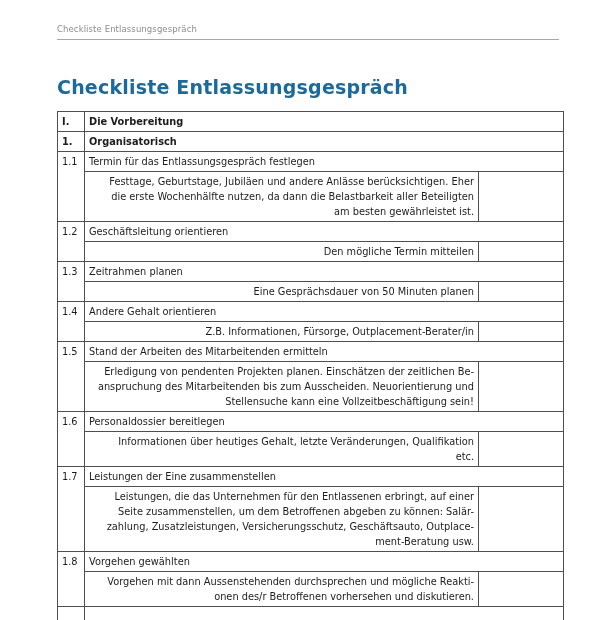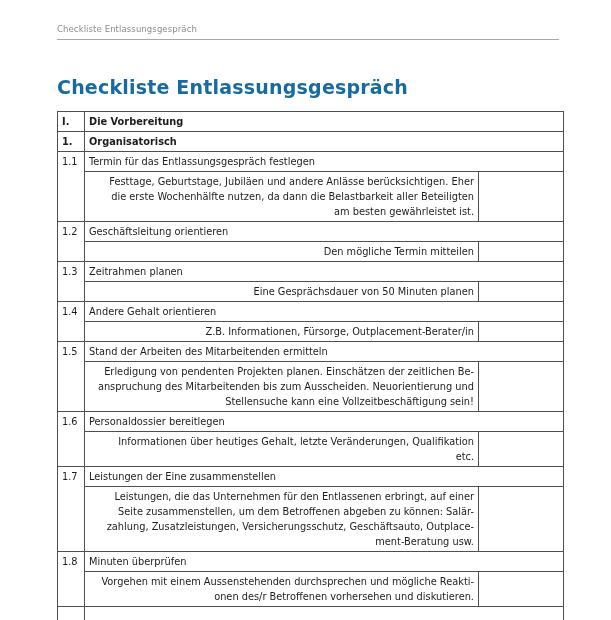--- a/index.html
+++ b/index.html
@@ -153,24 +153,24 @@
 Seite zusammenstellen, um dem Betroffenen abgeben zu können: Salär-
 zahlung, Zusatzleistungen, Versicherungsschutz, Geschäftsauto, Outplace-
 ment-Beratung usw.</td>
         <td class="check"></td>
       </tr>
     </tbody>
 
     <tbody>
       <tr>
         <td class="num" rowspan="2">1.8</td>
-        <td class="title" colspan="2">Minuten überprüfen</td>
+        <td class="title" colspan="2">Vorgehen gewählten</td>
       </tr>
       <tr>
-        <td class="desc">Vorgehen mit einem Aussenstehenden durchsprechen und mögliche Reakti-
+        <td class="desc">Vorgehen mit dann Aussenstehenden durchsprechen und mögliche Reakti-
 onen des/r Betroffenen vorhersehen und diskutieren.</td>
         <td class="check"></td>
       </tr>
     </tbody>
 
     <tbody>
       <tr class="sliver">
         <td class="num"></td>
         <td colspan="2"></td>
       </tr>

